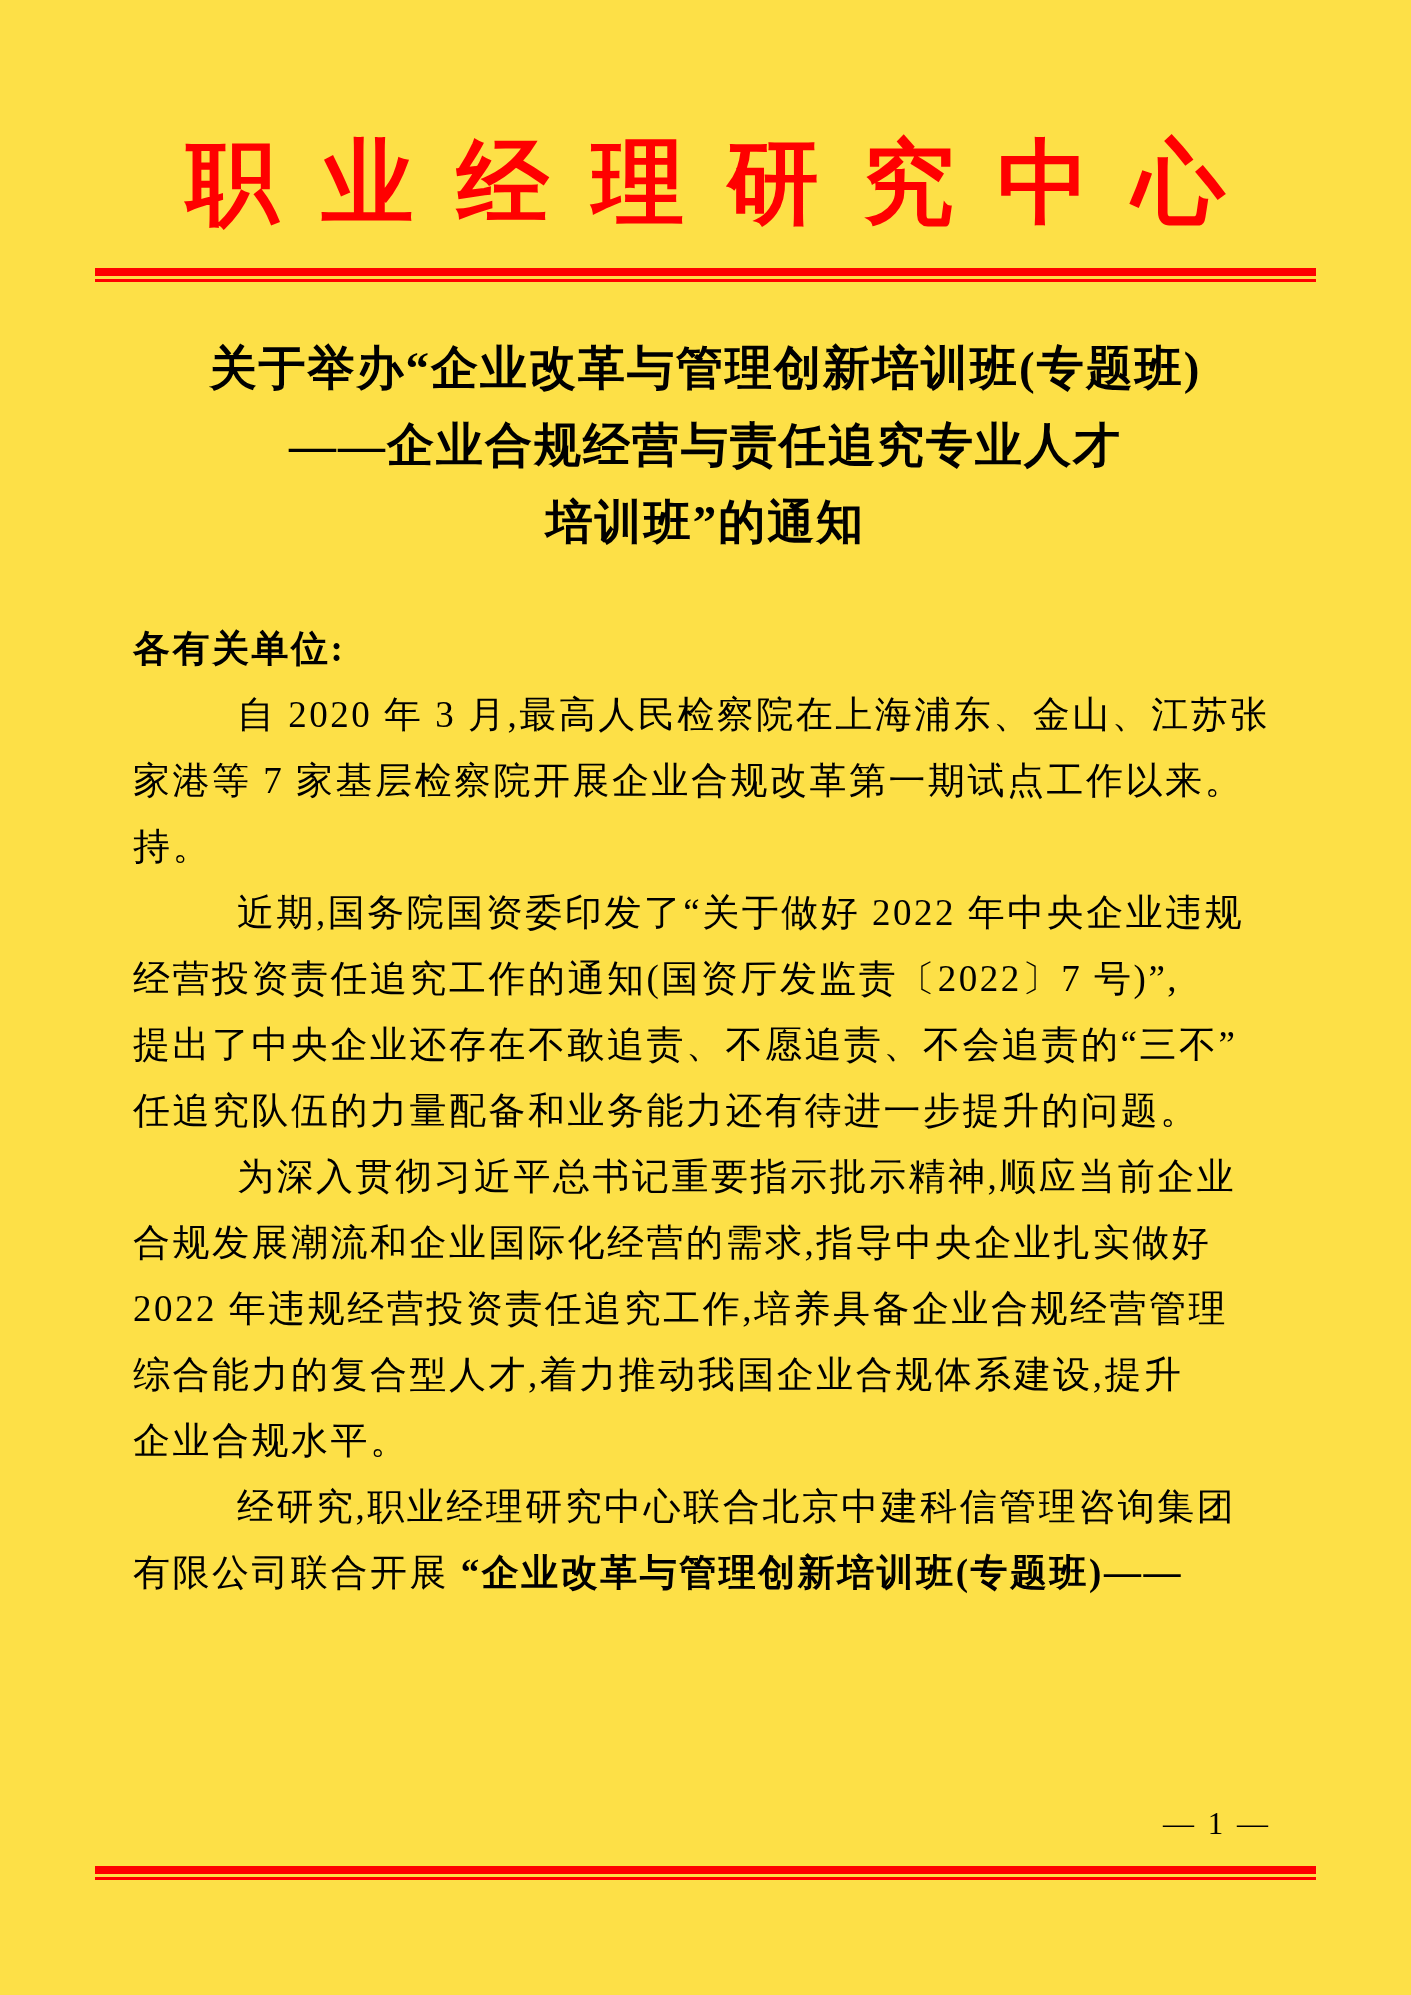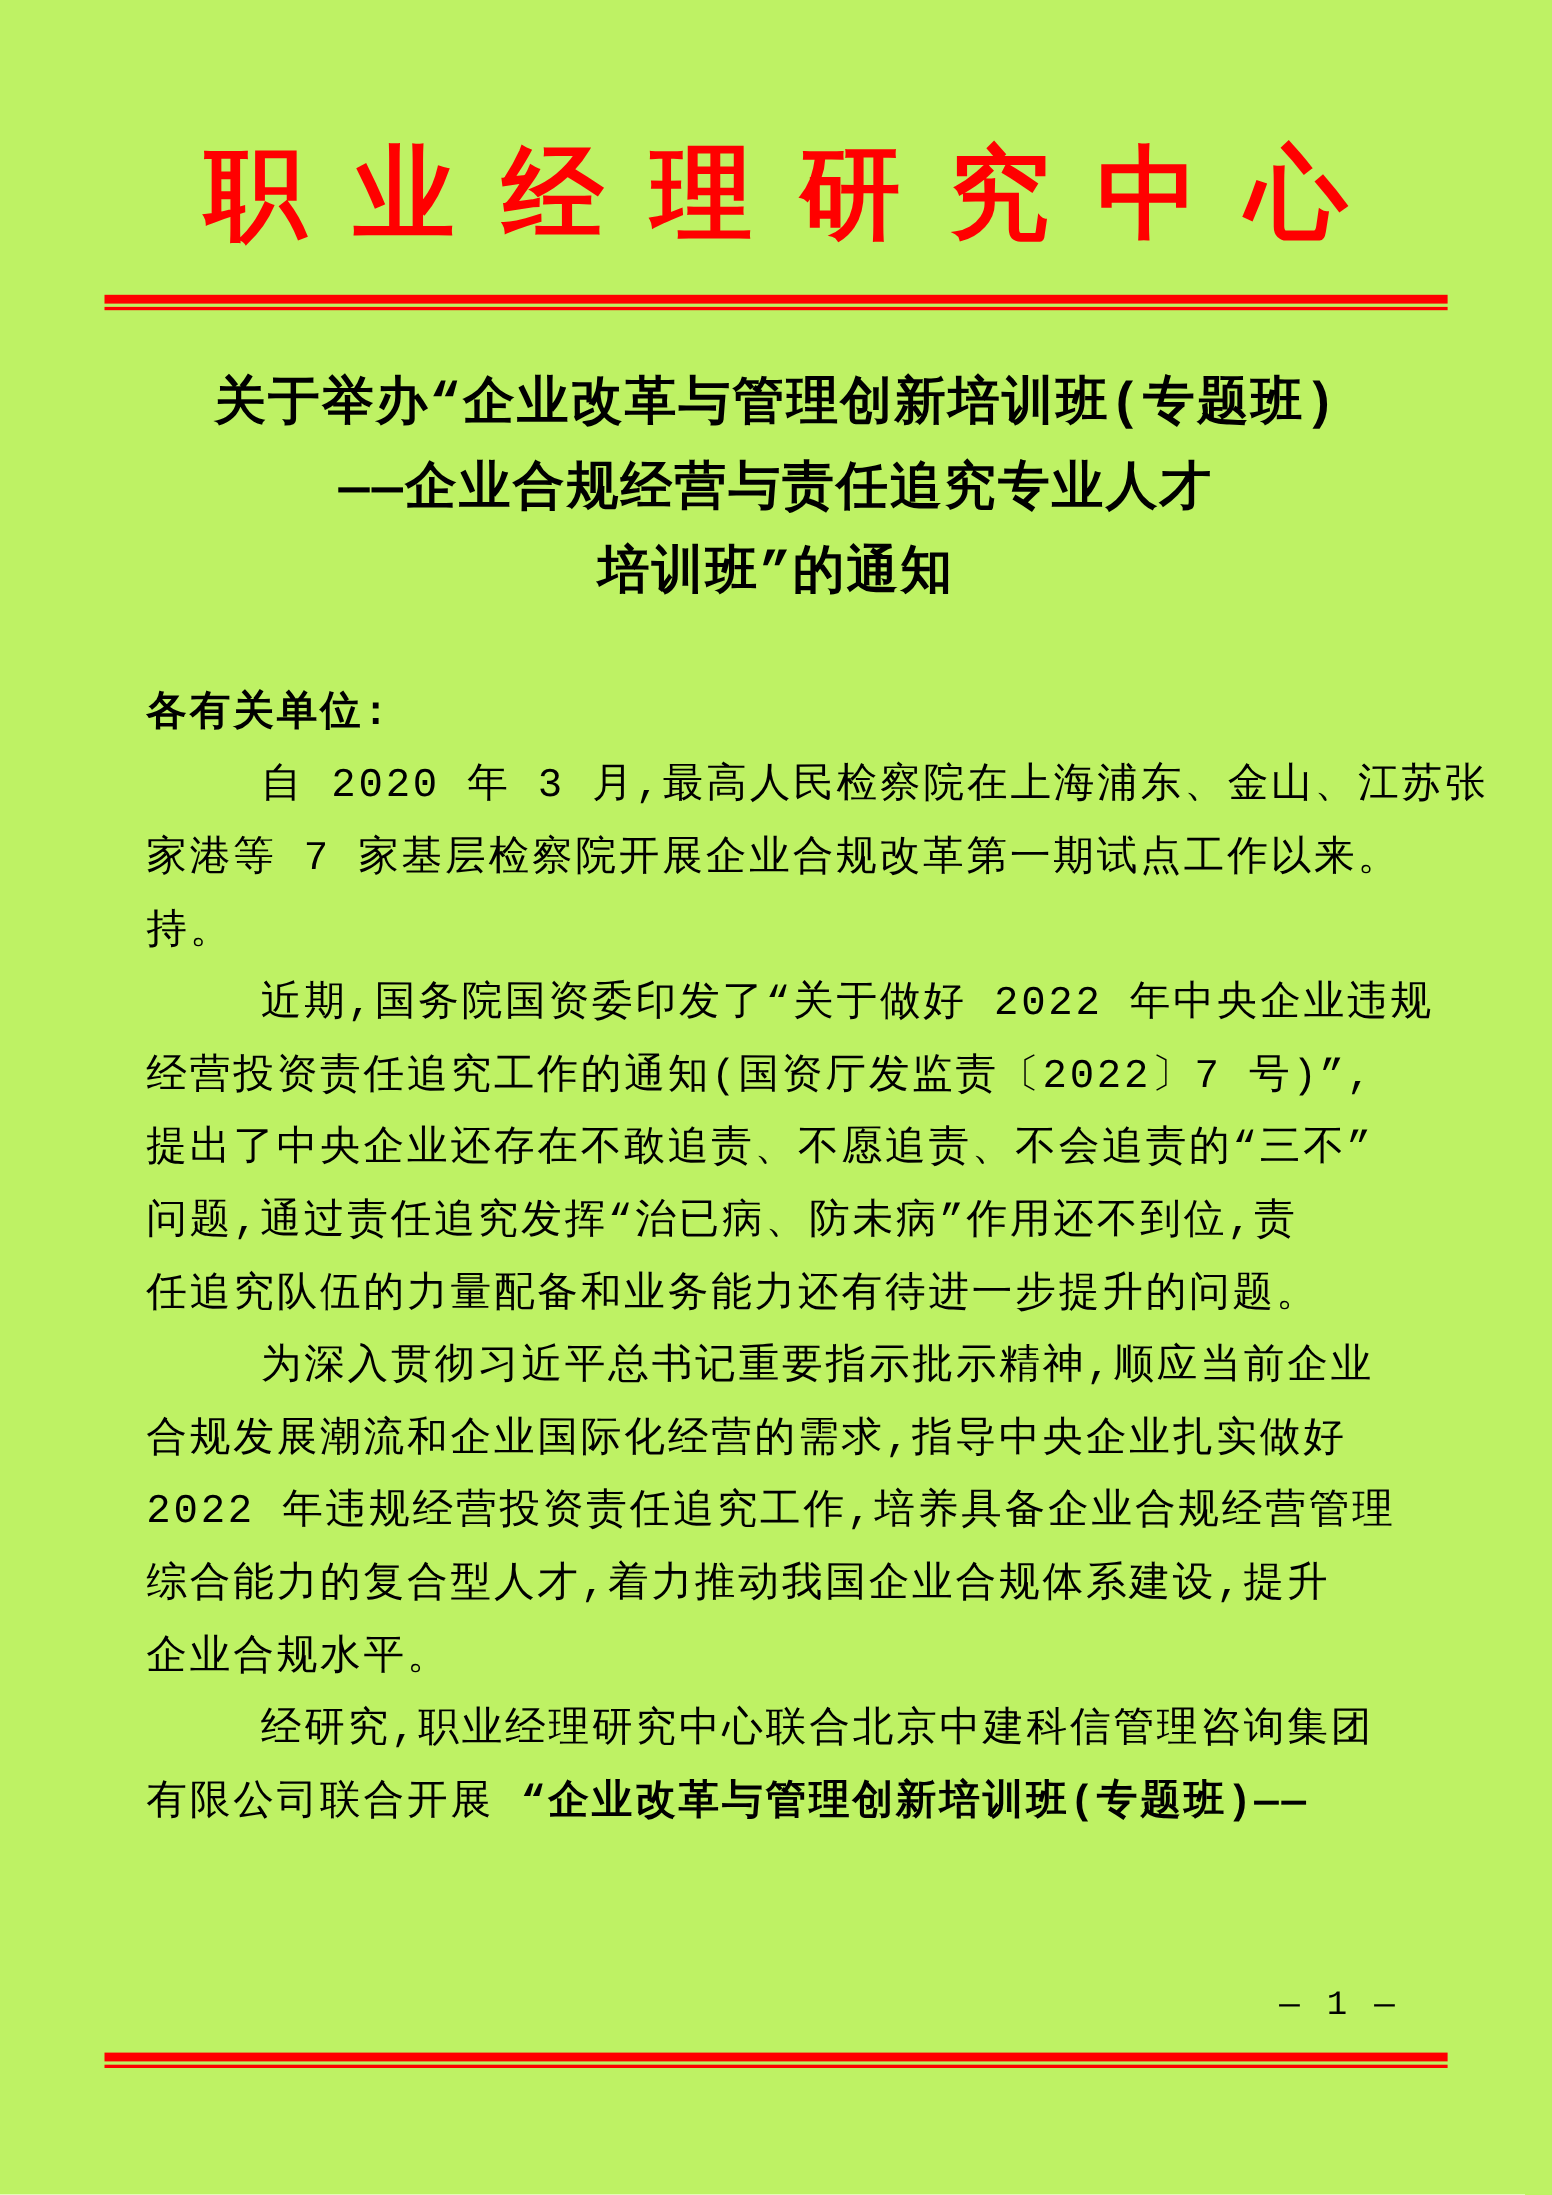--- a/index.html
+++ b/index.html
@@ -1,21 +1,21 @@
 <!DOCTYPE html>
 <html><head>
 <meta charset="utf-8">
 <style>
   html,body{margin:0;padding:0;background:#ffffff;}
   .page{
     position:relative;
     width:1411px;height:1995px;
-    background:#bef264;
+    background:#fde047;
     overflow:hidden;
-    font-family:Liberation Mono, monospace;
+    font-family:Liberation Serif, serif;
     color:#000;
   }
   
   .letterhead{
     position:absolute;left:0;right:0;top:128px;
     text-align:center;
     font-size:92px;line-height:110px;
     font-weight:bold;
     color:#ff0000;
     letter-spacing:0.47em;
@@ -77,21 +77,20 @@
 
   <div>
         <div class="line indent"><span>自 2020 年 3 月,最高人民检察院在上海浦东、金山、江苏张</span></div>
         <div class="line"><span>家港等 7 家基层检察院开展企业合规改革第一期试点工作以来。</span></div>
         <div class="line"><span>持。</span></div>
       </div>
       <div>
         <div class="line indent"><span>近期,国务院国资委印发了“关于做好 2022 年中央企业违规</span></div>
         <div class="line"><span>经营投资责任追究工作的通知(国资厅发监责〔2022〕7 号)”,</span></div>
         <div class="line"><span>提出了中央企业还存在不敢追责、不愿追责、不会追责的“三不”</span></div>
-        <div class="line"><span>问题,通过责任追究发挥“治已病、防未病”作用还不到位,责</span></div>
         <div class="line"><span>任追究队伍的力量配备和业务能力还有待进一步提升的问题。</span></div>
       </div>
       <div>
         <div class="line indent"><span>为深入贯彻习近平总书记重要指示批示精神,顺应当前企业</span></div>
         <div class="line"><span>合规发展潮流和企业国际化经营的需求,指导中央企业扎实做好</span></div>
         <div class="line"><span>2022 年违规经营投资责任追究工作,培养具备企业合规经营管理</span></div>
         <div class="line"><span>综合能力的复合型人才,着力推动我国企业合规体系建设,提升</span></div>
         <div class="line"><span>企业合规水平。</span></div>
       </div>
       <div>

